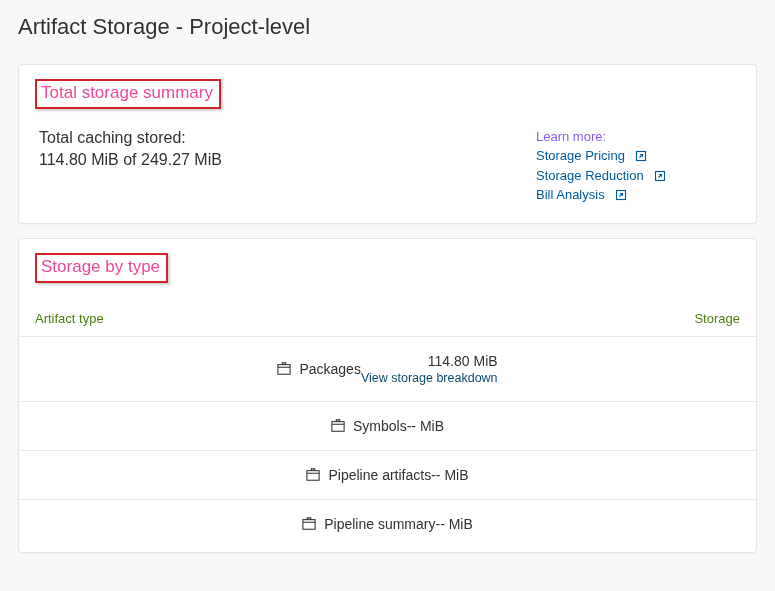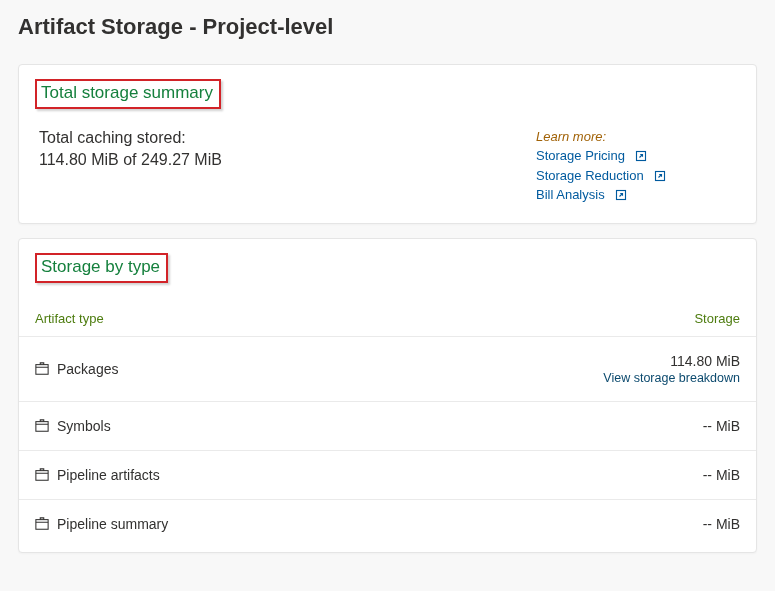--- a/index.html
+++ b/index.html
@@ -10,38 +10,38 @@
     body {
       font-family: "Segoe UI", -apple-system, BlinkMacSystemFont, sans-serif;
       background: #f8f8f8;
       color: #323130;
       font-size: 14px;
       padding: 0;
       width: 775px;
     }
     .page-title {
       font-size: 22px;
-      font-weight: 700;
+      font-weight: 400;
       padding: 14px 18px 10px;
     }
     .card {
       background: #fff;
       border: 1px solid #e5e5e5;
       border-radius: 4px;
       margin: 14px 18px;
       box-shadow: 0 1px 2px rgba(0,0,0,0.03);
     }
     .card-inner {
       padding: 14px 16px 18px;
     }
     .section-header {
       display: inline-block;
       font-size: 17px;
       font-weight: 400;
-      color: #15803d;
+      color: #ec4899;
       border: 2px solid #d22328;
       padding: 0 6px 2px 4px;
       line-height: 1.4;
       box-shadow: 2px 2px 2px rgba(0,0,0,0.18);
     }
     .summary-body {
       display: flex;
       justify-content: space-between;
       margin-top: 18px;
       padding: 0 4px;
@@ -49,22 +49,21 @@
     .summary-left {
       font-size: 16px;
       line-height: 1.4;
     }
     .summary-right {
       font-size: 13px;
       line-height: 1.5;
       min-width: 200px;
     }
     .learn-more-label {
-      color: #a16207;
-      font-style: italic;
+      color: #8b5cf6;
     }
     .link {
       color: #005a9e;
       display: inline-flex;
       align-items: center;
       gap: 10px;
       cursor: pointer;
     }
     .link svg {
       width: 12px;
@@ -74,21 +73,21 @@
     .table-header {
       display: flex;
       justify-content: space-between;
       font-size: 13px;
       color: #4d7c0f;
       padding: 28px 16px 10px;
       border-bottom: 1px solid #eaeaea;
     }
     .table-row {
       display: flex;
-      justify-content: space-between;
+      justify-content: center;
       align-items: center;
       padding: 16px 16px;
       border-bottom: 1px solid #eaeaea;
     }
     .table-row:last-child {
       border-bottom: none;
     }
     .row-left {
       display: flex;
       align-items: center;

